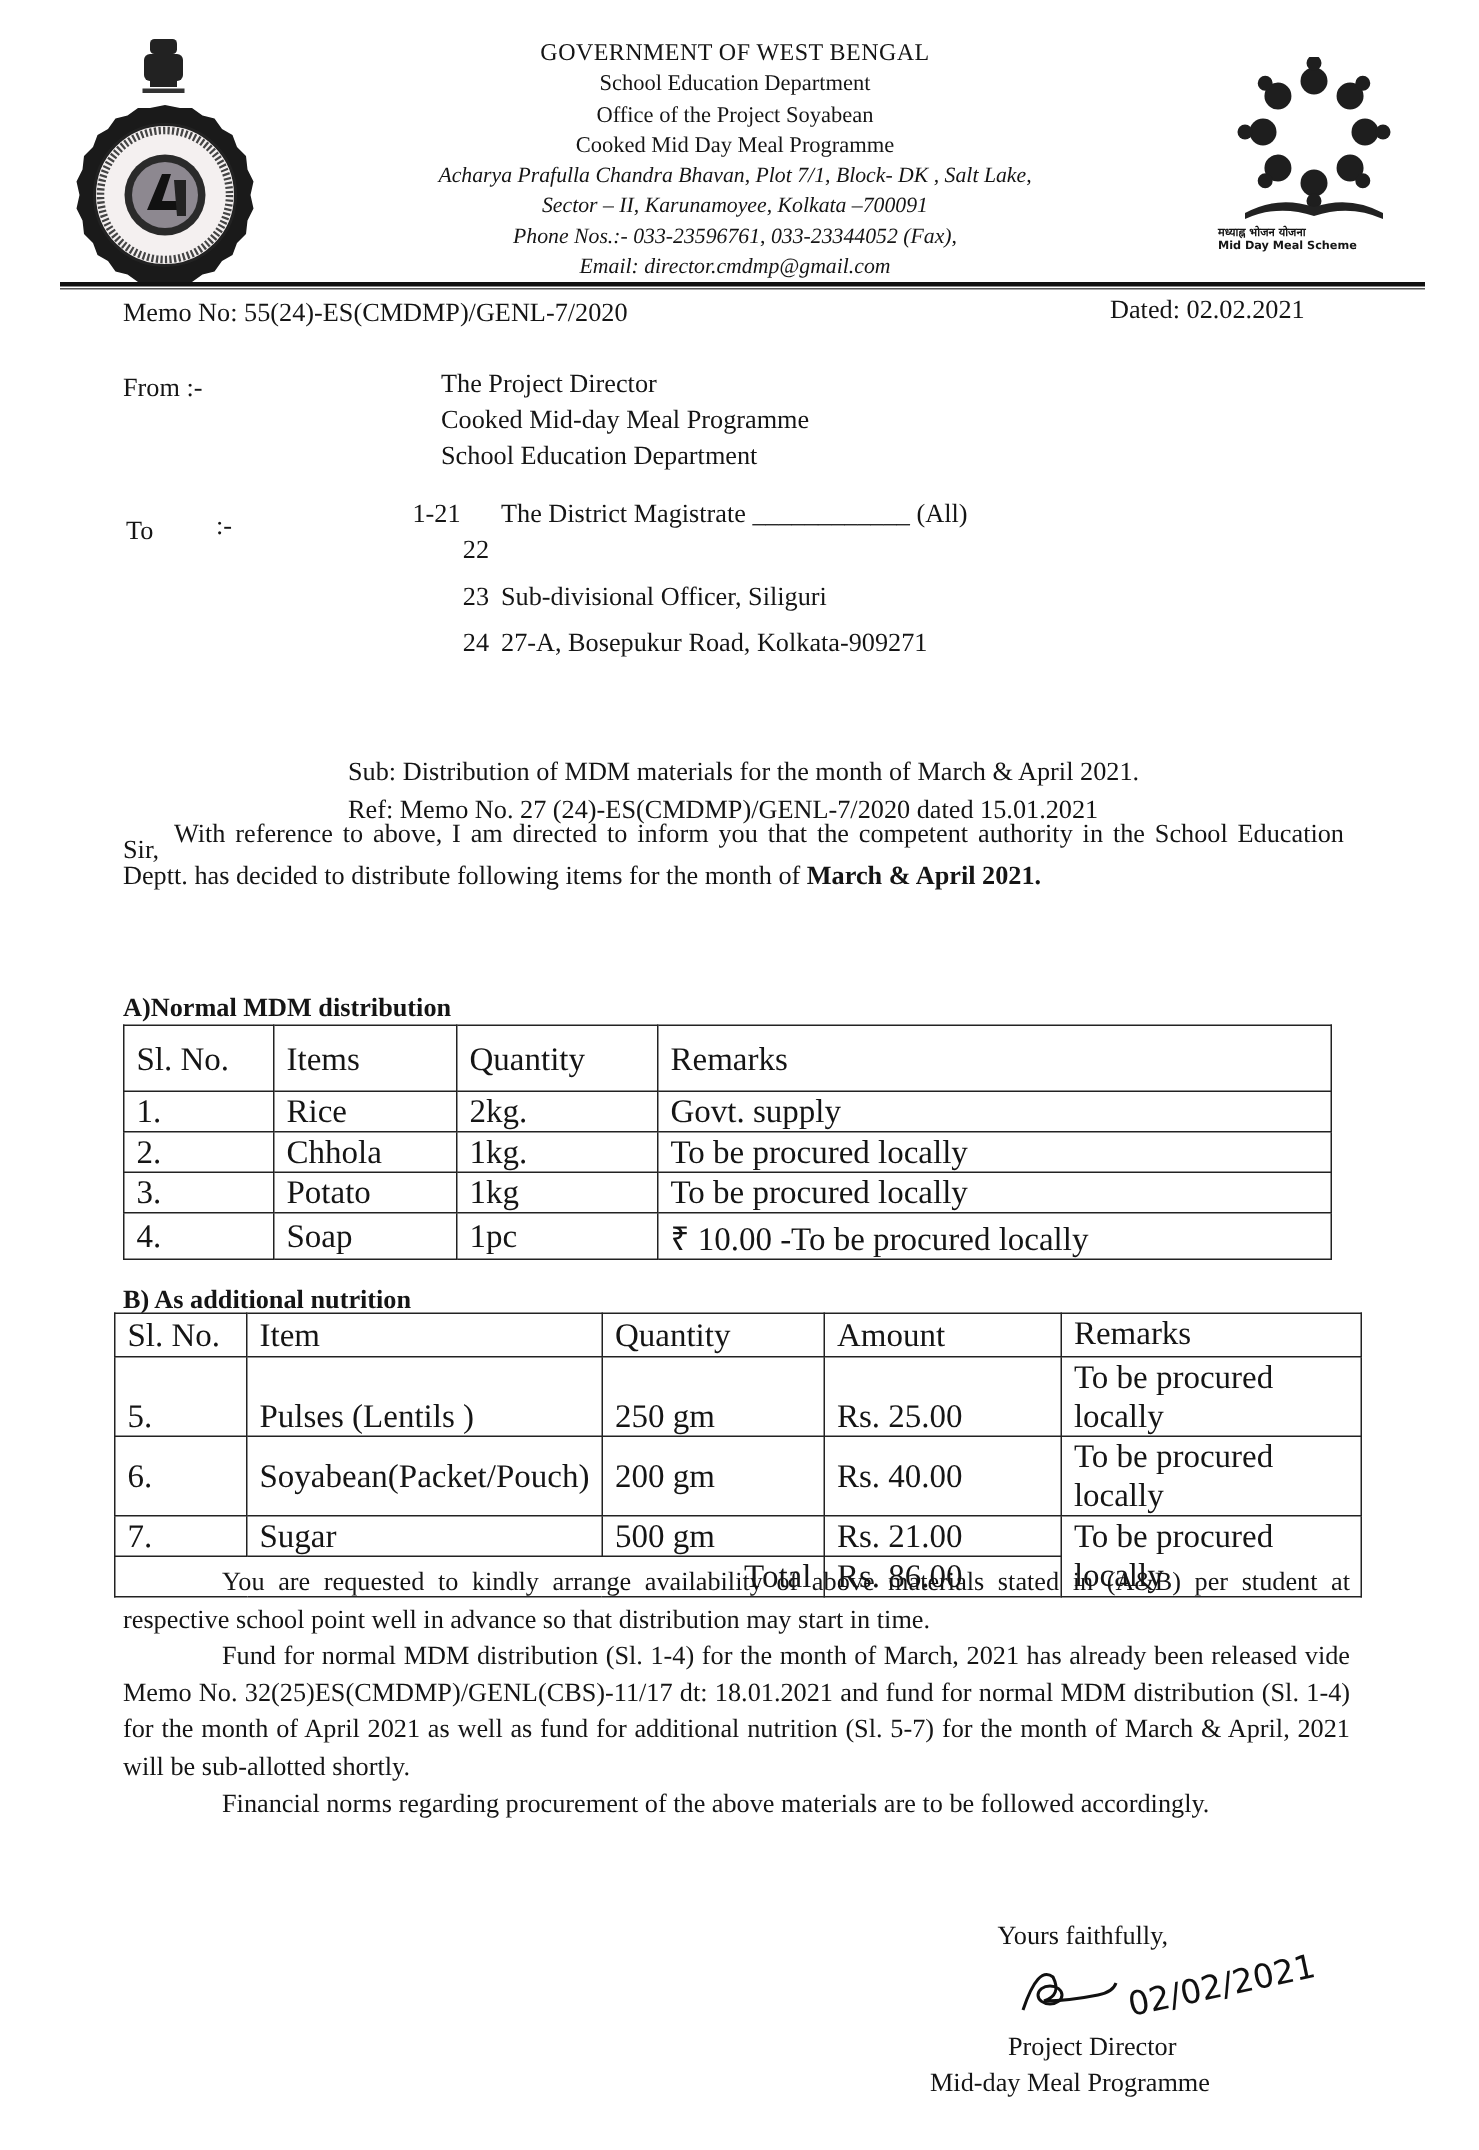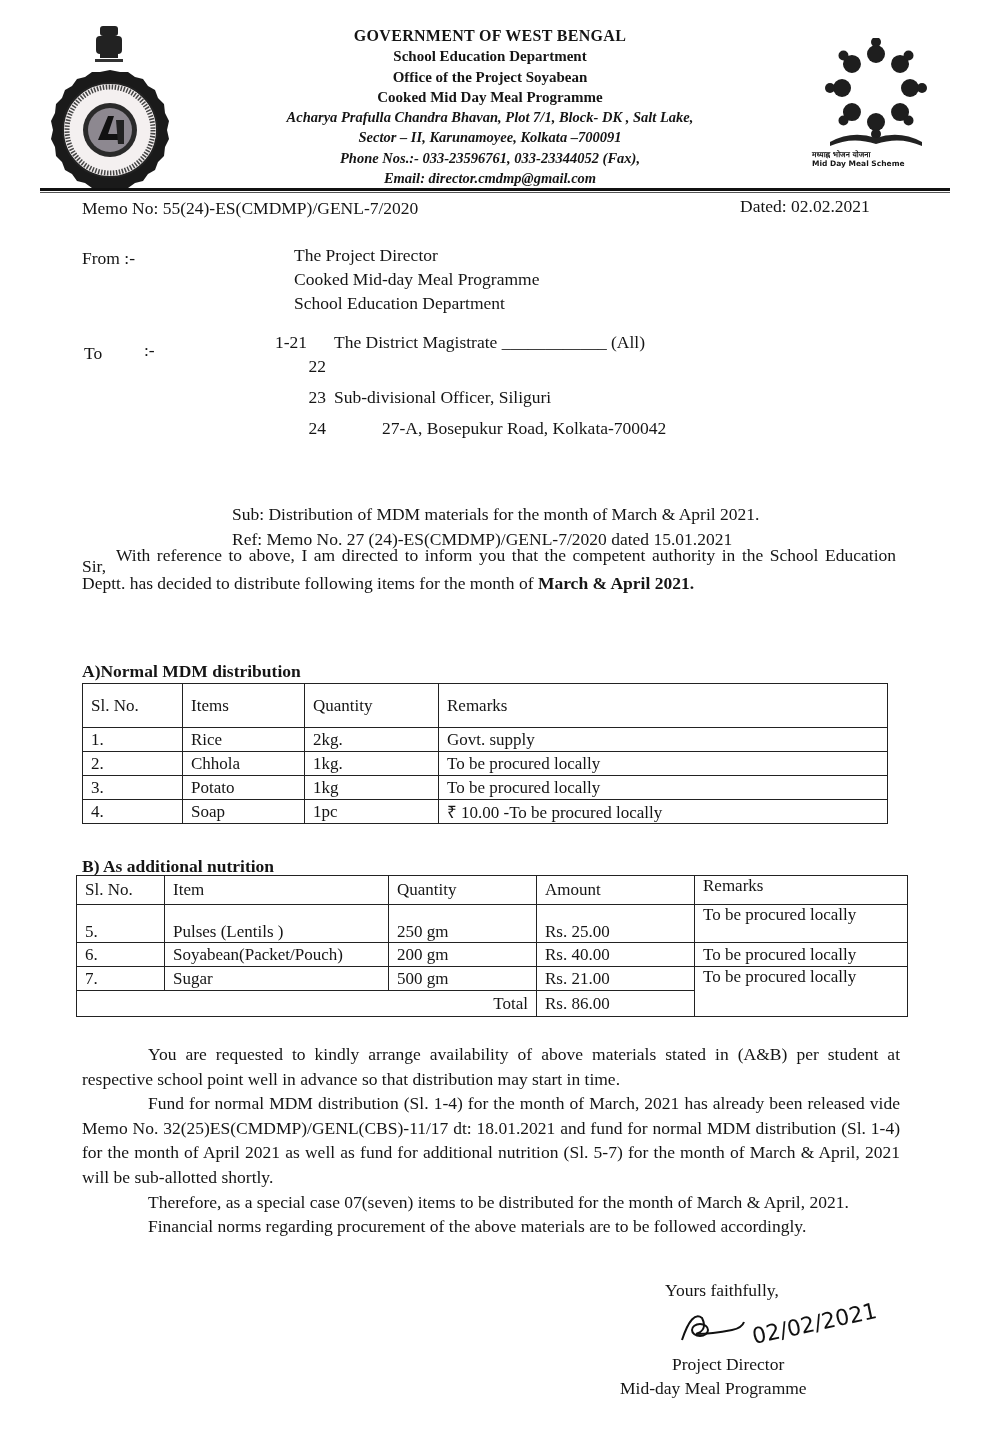--- a/index.html
+++ b/index.html
@@ -1,32 +1,32 @@
 <!DOCTYPE html>
 <html><head>
 <meta charset="utf-8">
 <style>
   html, body { margin: 0; padding: 0; background: #ffffff; }
   body { width: 986px; height: 1433px; position: relative; overflow: hidden;
          font-family: "Liberation Serif", serif; color: #151515; }
   .abs { position: absolute; }
   
   .hdr { position: absolute; left: 230px; top: 26px; width: 520px; text-align: center; }
-  .hdr div { font-weight: bold; line-height: 20.3px; font-size: 15px; }
+  .hdr div { font-weight: normal; line-height: 20.3px; font-size: 15px; }
   .hdr .gov { font-size: 16px; letter-spacing: 0.3px; }
   .hdr .it { font-style: italic; font-size: 14.5px; }
   .rule1 { position: absolute; left: 40px; top: 188px; width: 910px; height: 3px; background: #111; }
   .rule2 { position: absolute; left: 40px; top: 192px; width: 910px; height: 1px; background: #555; }
   
   .logo-left { position: absolute; left: 48px; top: 22px; width: 190px; height: 168px; }
   .logo-right { position: absolute; left: 812px; top: 38px; width: 128px; height: 140px; }
   .body-text { font-size: 17.5px; line-height: 24px; }
   .bold { font-weight: bold; }
   .just { text-align: justify; }
-  table.memo { border-collapse: collapse; position: absolute; font-size: 17px; }
+  table.memo { border-collapse: collapse; position: absolute; font-size: 22px; }
   table.memo td { border: 1.5px solid #222; padding: 0 8px; vertical-align: middle; }
 </style>
 </head>
 <body>
 
 <div class="logo-left">
   <svg width="190" height="168" viewBox="0 0 190 168">
 
     <rect x="52" y="4" width="18" height="10" rx="3" fill="#222"></rect>
     <rect x="48" y="14" width="26" height="18" rx="4" fill="#222"></rect>
@@ -122,24 +122,24 @@
     <span style="width:70px;text-align:center;padding-right:8px;">1-21</span>
     <span>The District Magistrate ____________ (All)</span>
   </div>
   <div style="display:flex;margin-top:0px;">
     <span style="width:70px;text-align:right;padding-right:8px;">22</span>
   </div>
   <div style="display:flex;margin-top:7px;">
     <span style="width:70px;text-align:right;padding-right:8px;">23</span>
     <span>Sub-divisional Officer, Siliguri</span>
   </div>
-  <div style="display:flex;margin-top:7px;gap:48px;">
+  <div style="display:flex;margin-top:7px;">
     <span style="width:70px;text-align:right;padding-right:8px;">24</span>
     <span>
-      <div>27-A, Bosepukur Road, Kolkata-700042</div>
+      <div>27-A, Bosepukur Road, Kolkata-909271</div>
     </span>
   </div>
 </div>
 
 <div class="abs body-text" style="left:232px;top:502px;">Sub: Distribution of MDM materials for the month of March &amp; April 2021.</div>
 <div class="abs body-text" style="left:232px;top:527px;">Ref: Memo No. 27 (24)-ES(CMDMP)/GENL-7/2020 dated 15.01.2021</div>
 
 <div class="abs body-text" style="left:82px;top:554px;">Sir,</div>
 
 <div class="abs body-text just" style="left:82px;top:541px;width:814px;line-height:28px;text-indent:34px;">
@@ -229,21 +229,20 @@
   <tr style="height:26px;">
     <td colspan="3" style="text-align:right;">Total</td>
     <td>Rs. 86.00</td>
   </tr>
 </tbody>
   </table>
 
 <div class="abs body-text just" style="left:82px;top:1042px;width:818px;line-height:24.6px;">
   <div style="text-indent:66px;">You are requested to kindly arrange availability of above materials stated in (A&amp;B) per student at respective school point well in advance so that distribution may start in time.</div>
   <div style="text-indent:66px;">Fund for normal MDM distribution (Sl. 1-4) for the month of March, 2021 has already been released vide Memo No. 32(25)ES(CMDMP)/GENL(CBS)-11/17 dt: 18.01.2021 and fund for normal MDM distribution (Sl. 1-4) for the month of April 2021 as well as fund for additional nutrition (Sl. 5-7) for  the month of March &amp; April, 2021 will be sub-allotted shortly.</div>
-  <div style="text-indent:66px;">Therefore, as a special case 07(seven) items to be distributed for the month of March &amp; April, 2021.</div>
   <div style="text-indent:66px;">Financial norms regarding procurement of the above materials are to be followed accordingly.</div>
 </div>
 
 <div class="abs body-text" style="left:665px;top:1278px;">Yours faithfully,</div>
 <svg class="abs" style="left:672px;top:1300px;" width="260" height="60" viewBox="0 0 260 60">
   <path d="M10 40 Q20 10 30 18 Q36 30 24 34 Q40 34 60 30 Q70 28 72 22" fill="none" stroke="#111" stroke-width="2"></path>
   <ellipse cx="28" cy="30" rx="8" ry="6" fill="none" stroke="#111" stroke-width="2"></ellipse>
   <text x="82" y="44" font-family="DejaVu Sans, sans-serif" font-size="22" fill="#111" transform="rotate(-12 82 44)">02/02/2021</text>
 </svg>
 <div class="abs body-text" style="left:672px;top:1352px;">Project Director</div>

